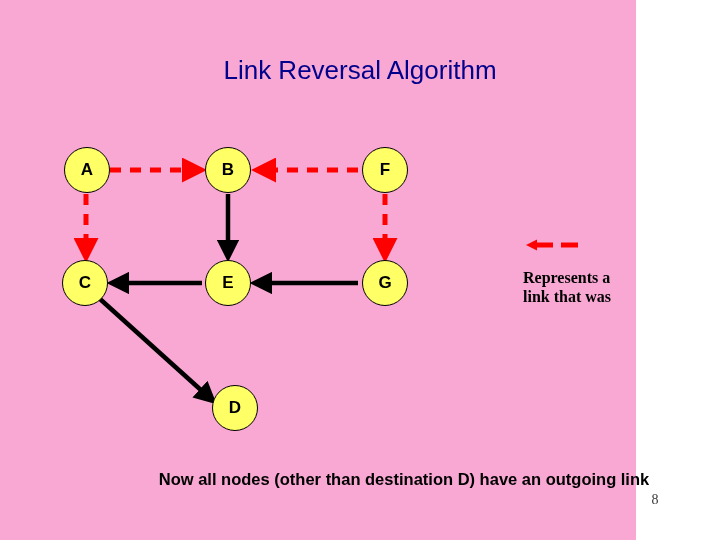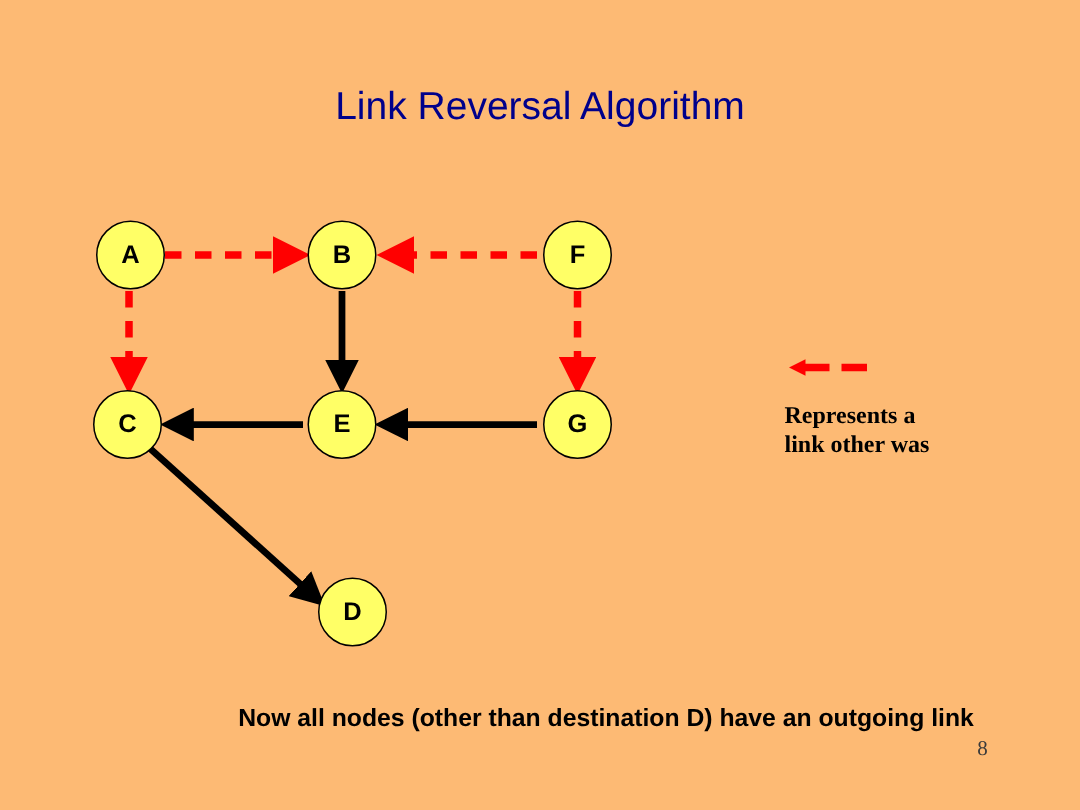--- a/index.html
+++ b/index.html
@@ -10,23 +10,23 @@
   body {
     width: 720px;
     height: 540px;
     position: relative;
     overflow: hidden;
     font-family: "Liberation Sans", sans-serif;
   }
   #slide {
     position: absolute;
     left: 0; top: 0;
-    width: 720px;
+    width: 636px;
     height: 540px;
-    background: #fdba74;
+    background: #f9a8d4;
   }
   #title {
     position: absolute;
     left: 0;
     top: 55px;
     width: 720px;
     text-align: center;
     font-family: "Liberation Sans", sans-serif;
     font-size: 26px;
     font-weight: 400;
@@ -156,20 +156,20 @@
   </div>
 
   <svg id="legend-arrow" viewBox="0 0 66 18" xmlns="http://www.w3.org/2000/svg">
     <path d="M2,9 L13,3.5 L13,14.5 z" fill="#FF0000"></path>
     <rect x="12" y="6.5" width="17" height="5" fill="#FF0000"></rect>
     <rect x="37" y="6.5" width="17" height="5" fill="#FF0000"></rect>
   </svg>
 
   <div id="legend-text">
     <div>Represents a</div>
-    <div>link other was</div>
+    <div>link that was</div>
   </div>
 
   <div id="caption">Now all nodes (other than destination D) have an outgoing link</div>
 
   <div id="page-number">8</div>
 
 </div>
 
 </body></html>

